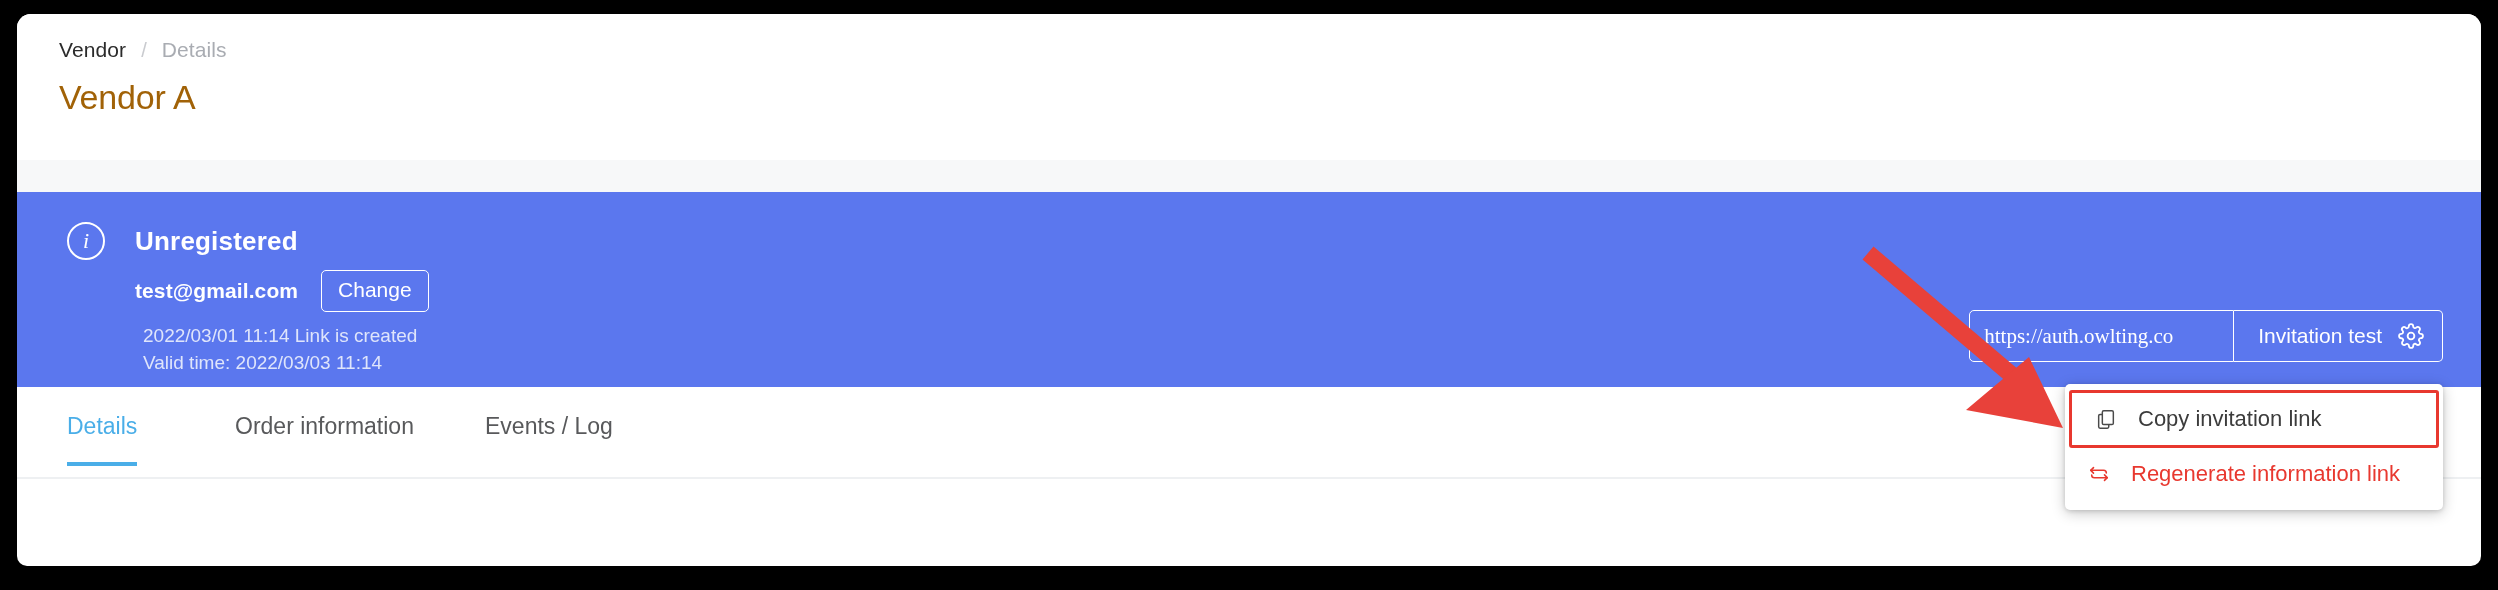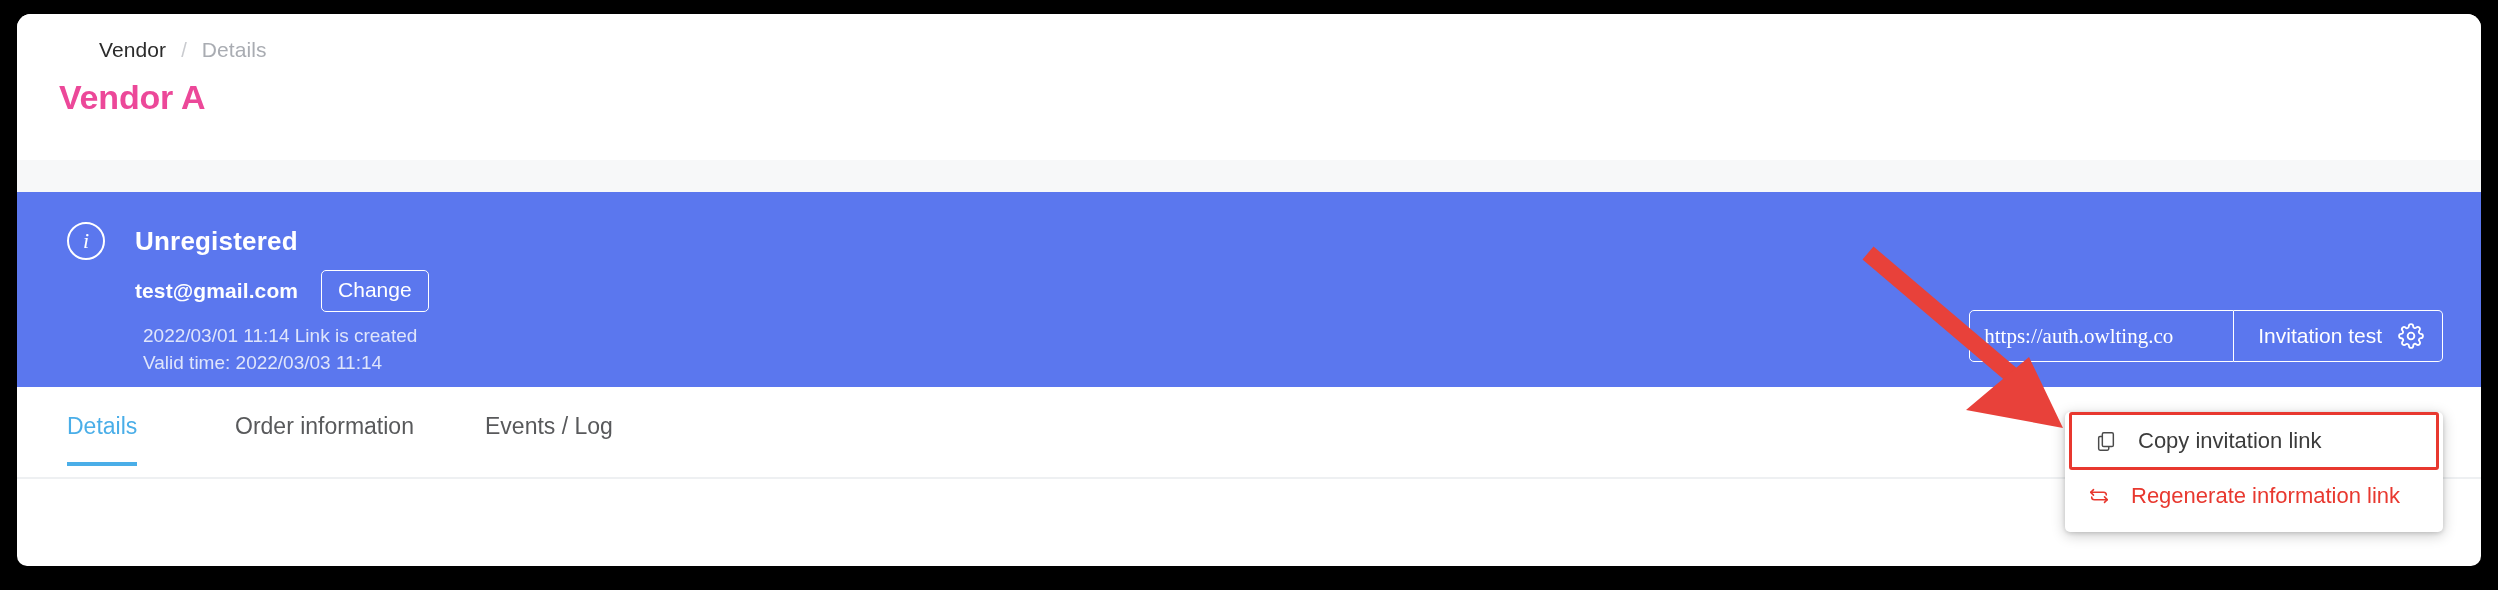--- a/index.html
+++ b/index.html
@@ -46,40 +46,39 @@
     background: #ffffff;
     box-sizing: border-box;
     padding: 22px 0 0 42px;
   }
   .breadcrumb {
     display: flex;
     align-items: center;
     height: 28px;
     font-size: 21px;
     line-height: 28px;
-    margin-left: 40px;
   }
   .crumb-root {
     color: #2b2b2b;
     letter-spacing: .1px;
   }
   .crumb-sep {
     color: #c9cbcf;
     margin: 0 15px;
     font-size: 20px;
   }
   .crumb-current {
     color: #a9acb2;
     letter-spacing: .1px;
   }
   .page-title {
     margin-top: 12px;
     font-size: 34px;
-    font-weight: bold;
-    color: #ec4899;
+    font-weight: normal;
+    color: #a16207;
     letter-spacing: -0.2px;
     line-height: 42px;
   }
 
   
   .gray-strip {
     position: absolute;
     left: 0;
     top: 146px;
     width: 100%;
@@ -206,26 +205,26 @@
     font-family: "Liberation Sans", sans-serif;
     height: 52px;
     white-space: nowrap;
   }
   .gear-icon { display: flex; align-items: center; }
 
   
   .dropdown {
     position: absolute;
     left: 2065px;
-    top: 412px;
+    top: 384px;
     width: 378px;
     background: #ffffff;
     border-radius: 5px;
     box-shadow: 0 3px 14px rgba(0,0,0,0.22), 0 1px 4px rgba(0,0,0,0.14);
-    padding: 0 0 10px 0;
+    padding: 6px 0 10px 0;
     z-index: 40;
   }
   .menu-item {
     display: flex;
     align-items: center;
     gap: 20px;
     padding: 13px 22px;
     font-size: 22px;
     cursor: pointer;
     box-sizing: border-box;

